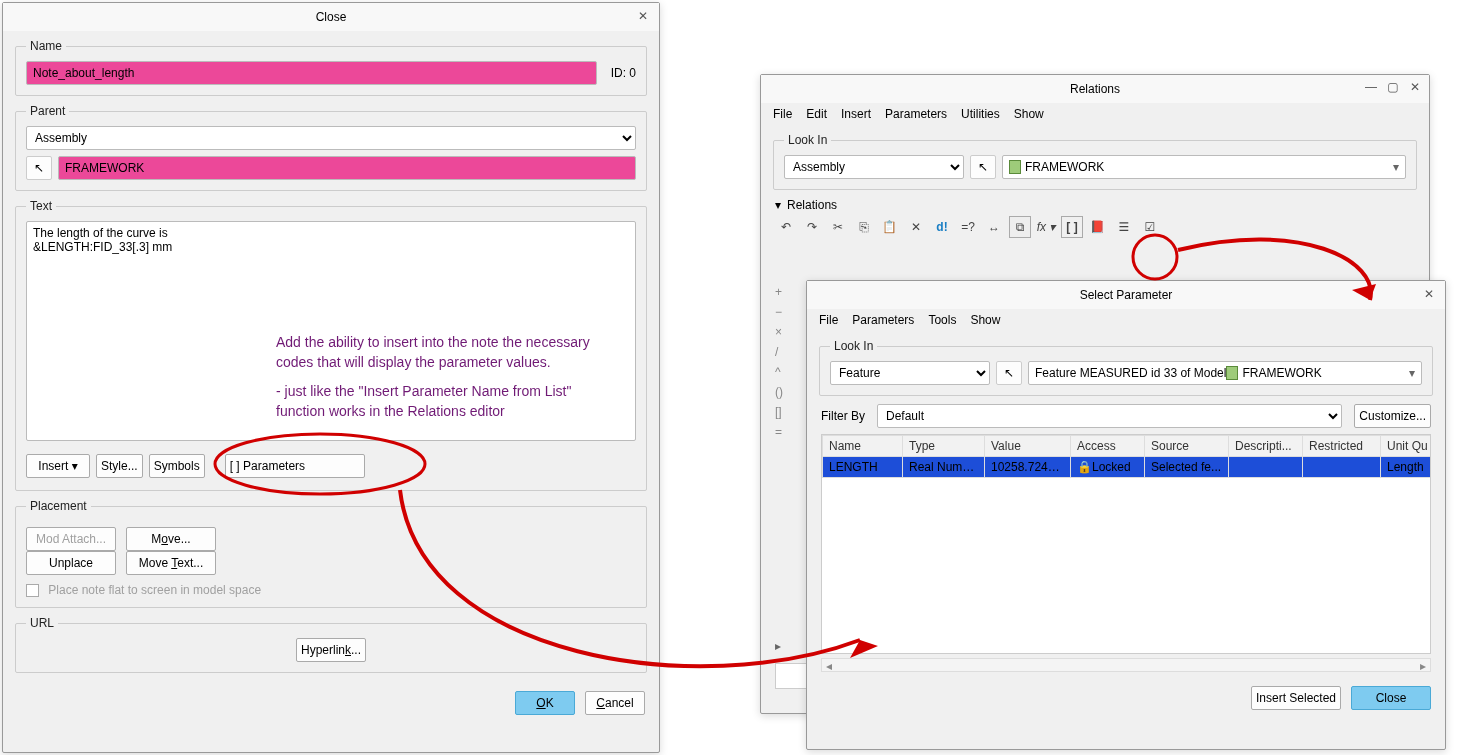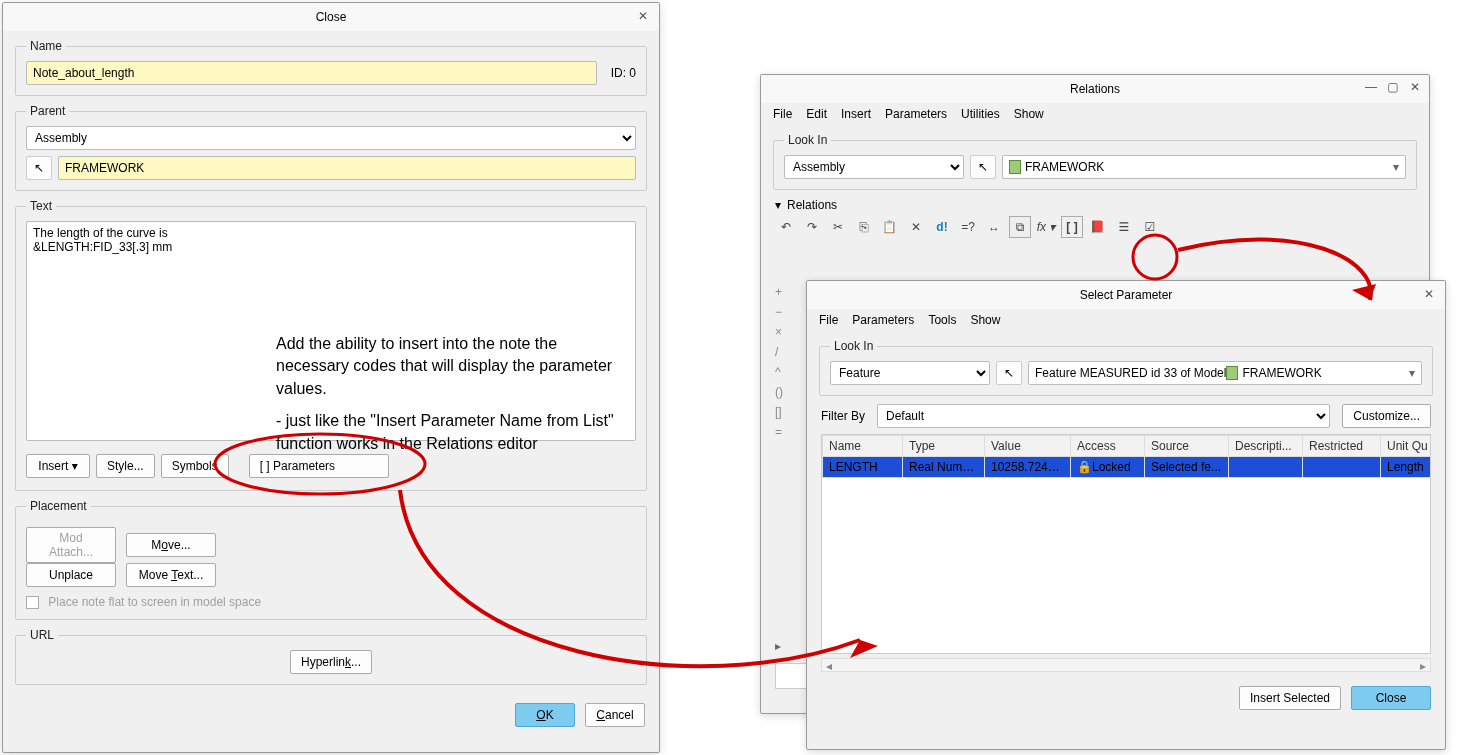--- a/index.html
+++ b/index.html
@@ -5,27 +5,27 @@
   * { box-sizing: border-box; font-family: "Segoe UI", Tahoma, sans-serif; font-size: 12px; }
   body { margin: 0; background: #fff; width: 1463px; height: 755px; position: relative; overflow: hidden; }
   .dialog { position: absolute; background: #f0f0f0; border: 1px solid #999; border-radius: 2px; box-shadow: 0 2px 8px rgba(0,0,0,0.15); }
   .titlebar { display: flex; align-items: center; justify-content: center; height: 28px; position: relative; background: #f8f8f8; }
   .titlebar .title { font-size: 12px; }
   .titlebar .close { position: absolute; right: 6px; top: 4px; width: 20px; height: 20px; text-align: center; line-height: 18px; color: #555; cursor: pointer; }
   .titlebar .wbtns { position: absolute; right: 4px; top: 4px; display: flex; gap: 2px; }
   .wbtn { width: 20px; height: 18px; text-align: center; line-height: 16px; color: #555; cursor: pointer; }
   fieldset { border: 1px solid #ccc; border-radius: 2px; margin: 8px 12px; padding: 8px 10px 10px 10px; position: relative; }
   legend { font-size: 12px; color: #222; padding: 0 4px; }
-  input[type=text], .txtbox { width: 100%; border: 1px solid #bbb; border-radius: 2px; padding: 3px 6px; background: #fef9c3; height: 24px; }
+  input[type=text], .txtbox { width: 100%; border: 1px solid #bbb; border-radius: 2px; padding: 3px 6px; background: #ec4899; height: 24px; }
   select.combo { width: 100%; border: 1px solid #bbb; border-radius: 2px; padding: 2px 4px; background: #fff; height: 24px; }
   .row { display: flex; align-items: center; gap: 6px; }
-  button, .btn { border: 1px solid #aaa; background: #fdfdfd; padding: 3px 10px; border-radius: 2px; cursor: pointer; min-height: 24px; }
+  button, .btn { border: 1px solid #aaa; background: #fdfdfd; padding: 3px 4px; border-radius: 2px; cursor: pointer; min-height: 24px; }
   .btn.primary { background: #7ecbf0; border-color: #4aa9d6; }
   textarea { width: 100%; border: 1px solid #bbb; border-radius: 2px; padding: 4px 6px; font-family: inherit; font-size: 12px; resize: none; }
-  .redtext { color: #000000; font-size: 16px; line-height: 1.4; }
+  .redtext { color: #701a75; font-size: 14px; line-height: 1.4; }
   .iconbtn { width: 26px; height: 24px; border: 1px solid #ccc; background: #fdfdfd; display: inline-flex; align-items: center; justify-content: center; border-radius: 2px; cursor: pointer; }
   .menubar { display: flex; gap: 14px; padding: 4px 12px; }
   .menubar span { cursor: pointer; }
   .toolbar { display: flex; gap: 4px; align-items: center; padding: 2px 0; flex-wrap: wrap; }
   .toolbar .icon { width: 22px; height: 22px; display: inline-flex; align-items: center; justify-content: center; color: #444; cursor: pointer; }
   table.grid { border-collapse: collapse; width: 100%; }
   table.grid th, table.grid td { border: 1px solid #ddd; padding: 3px 6px; text-align: left; white-space: nowrap; overflow: hidden; text-overflow: ellipsis; }
   table.grid th { background: #f2f2f2; font-weight: normal; color: #333; }
   tr.selrow td { background: #1d4ed8; }
   .disabled { color: #a0a0a0; }

